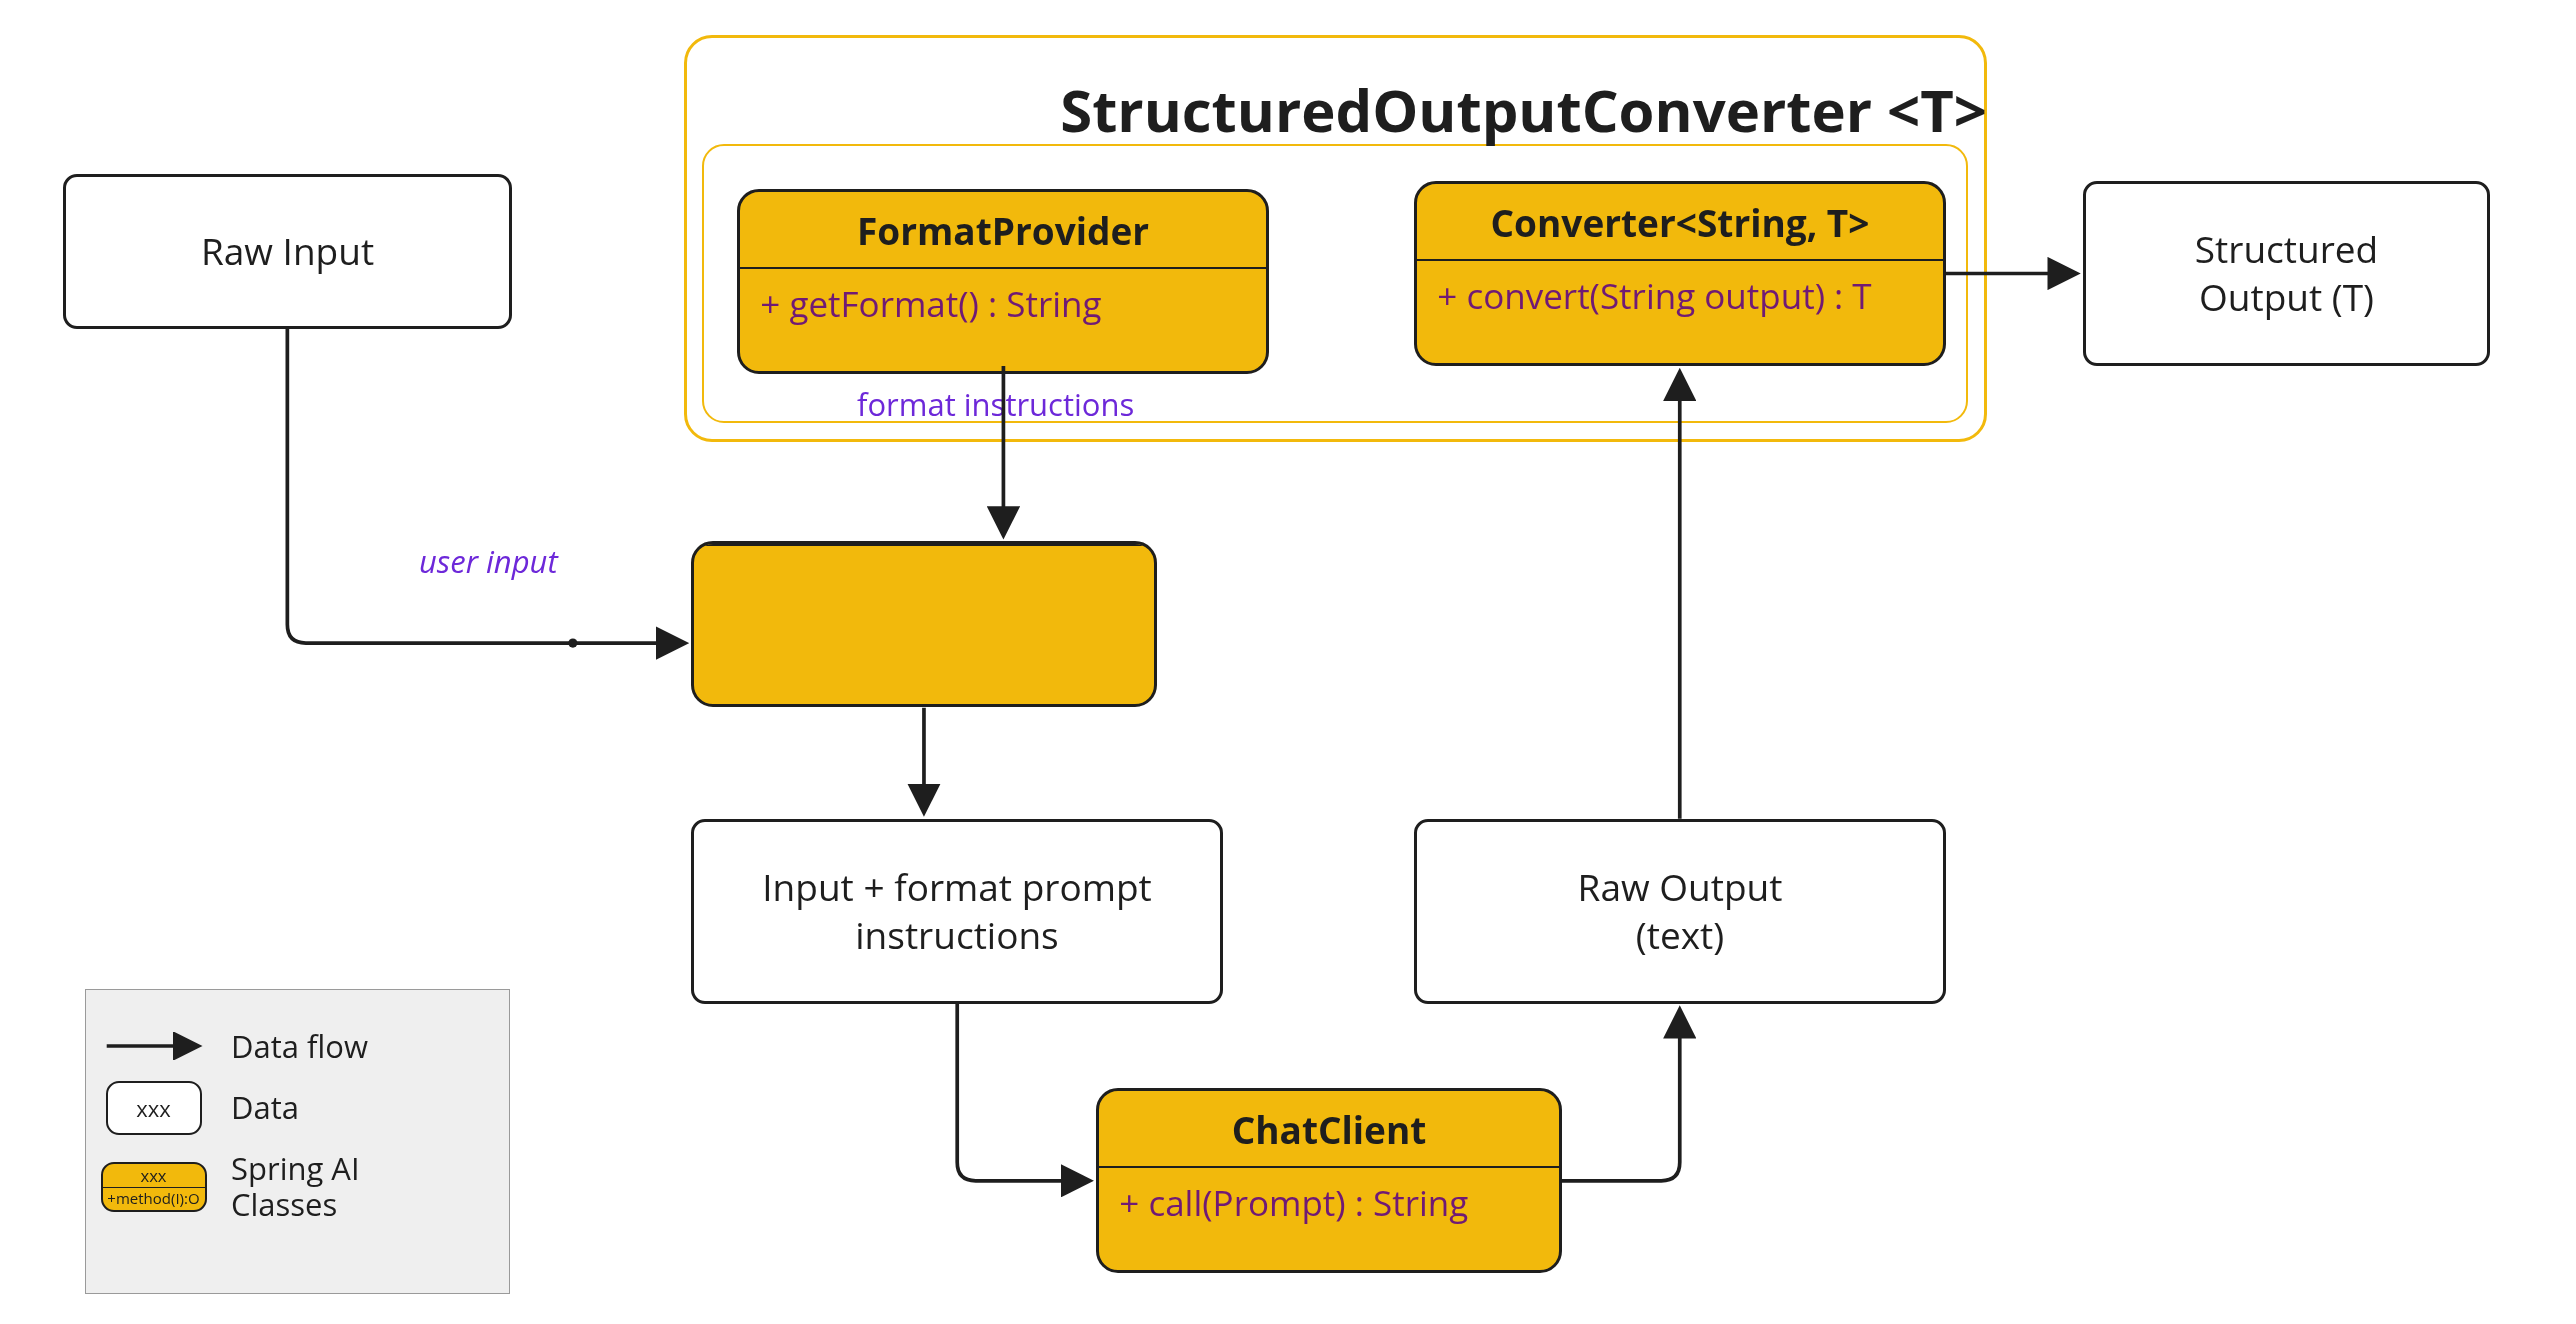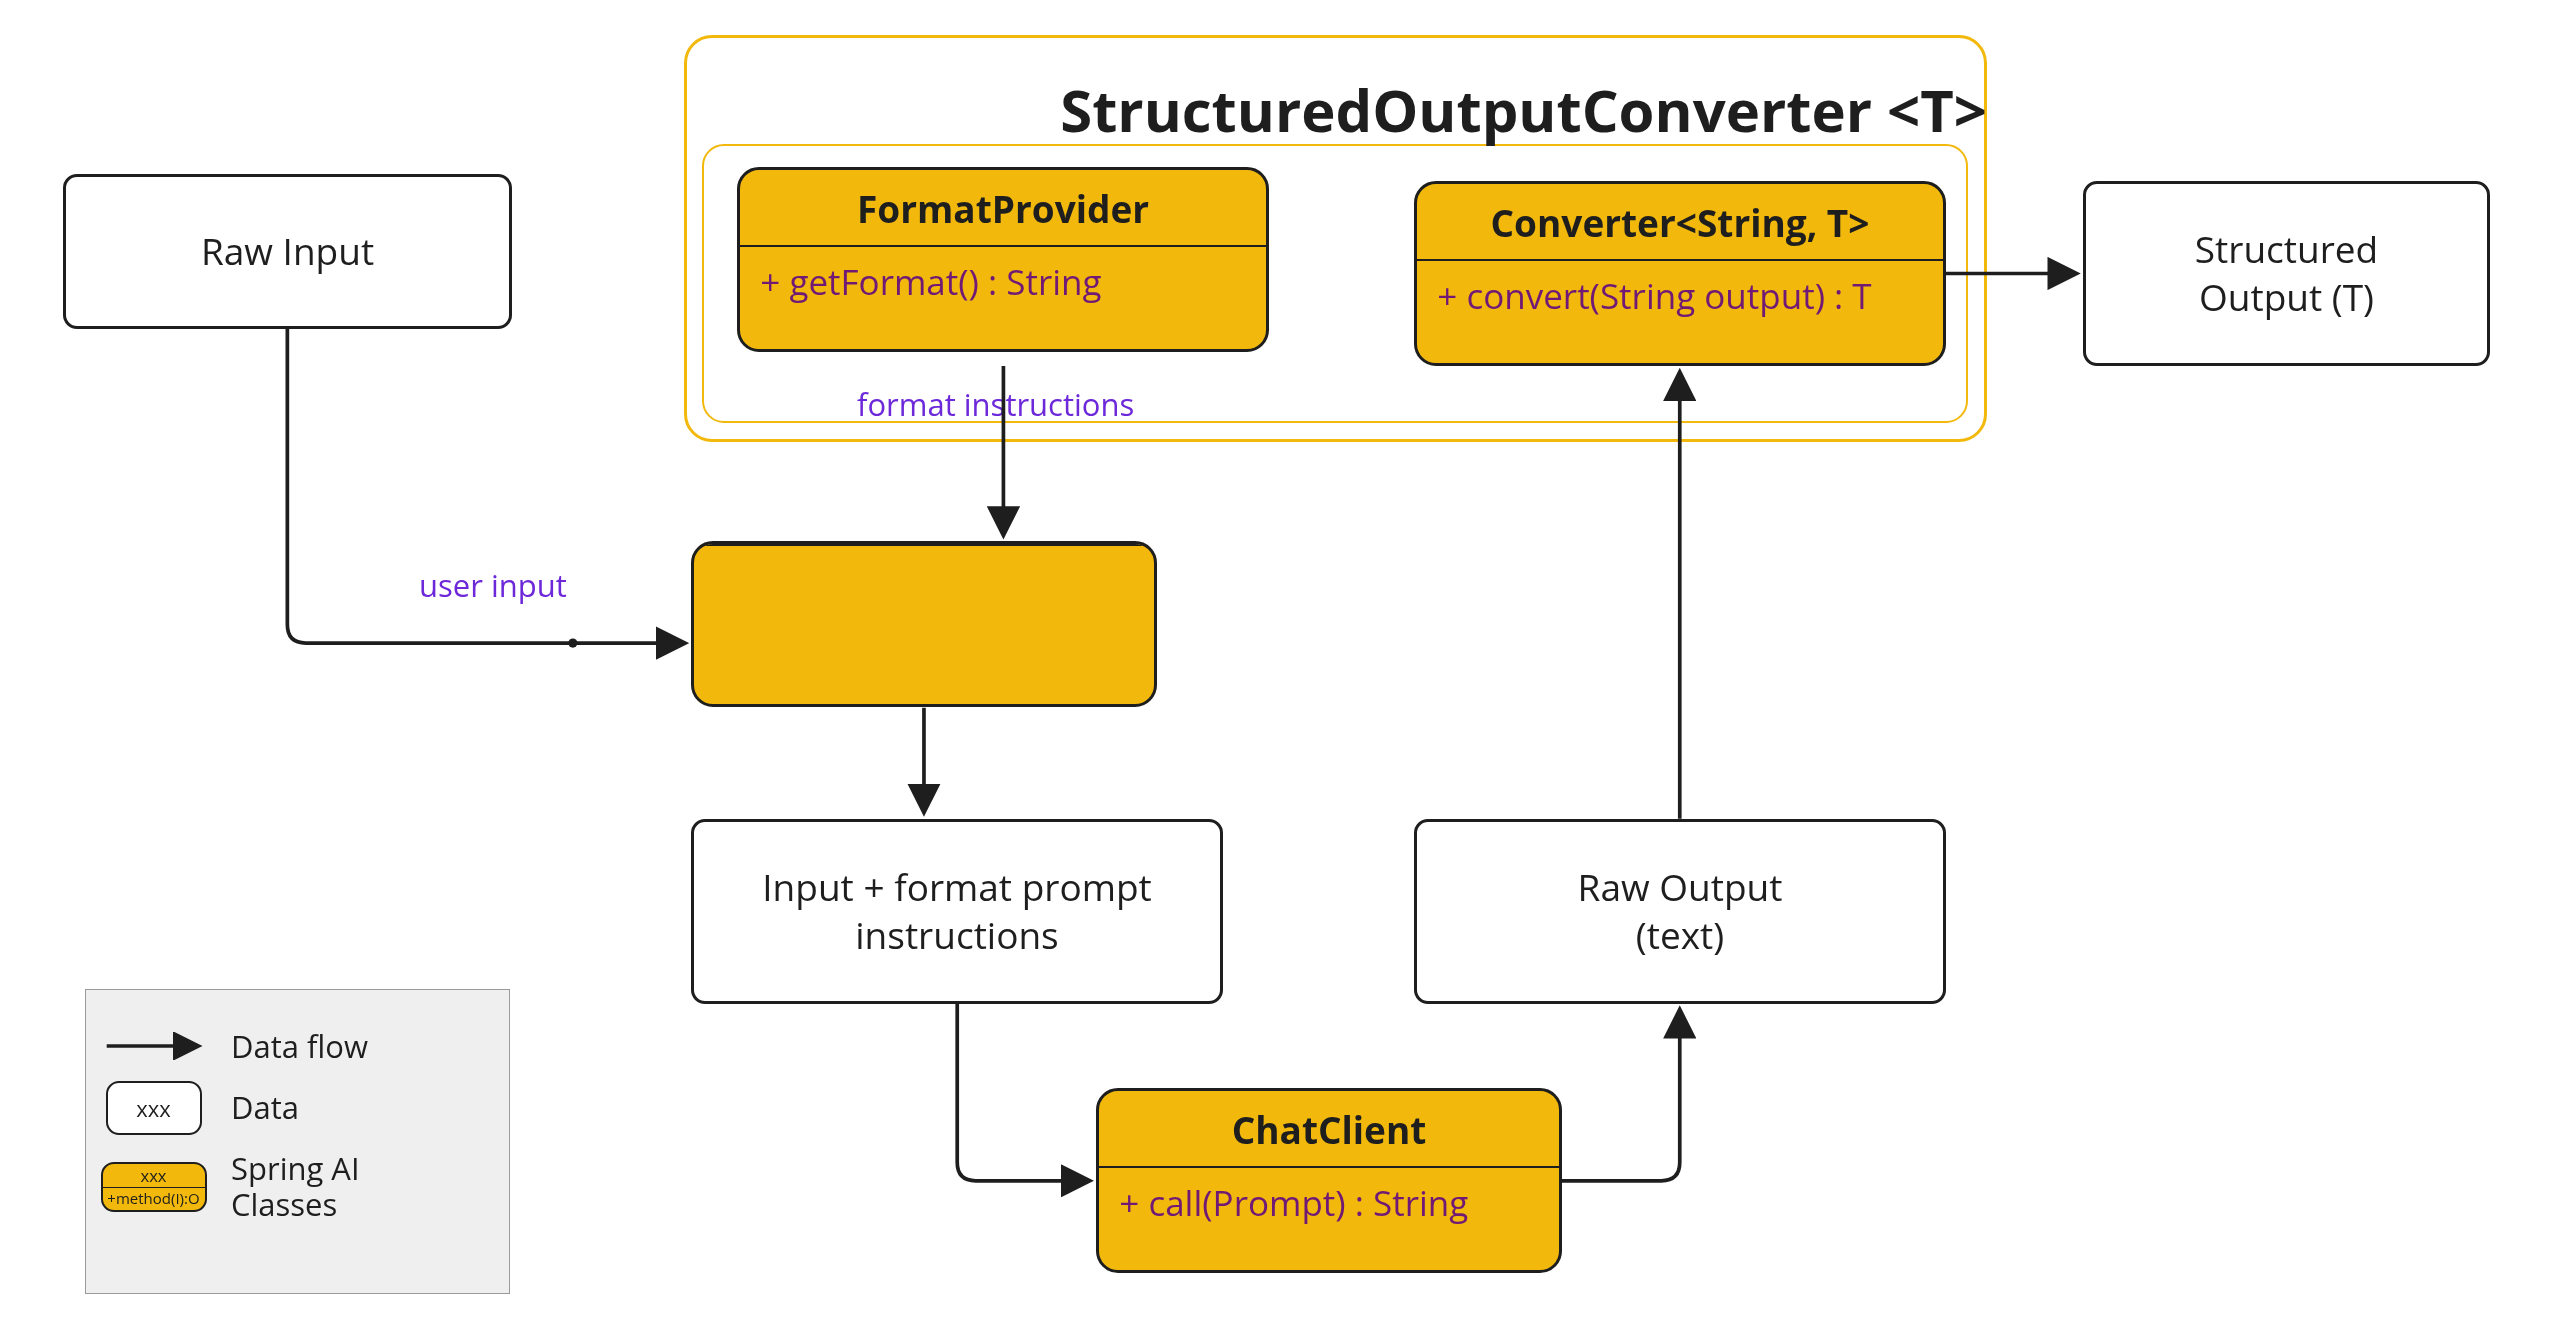--- a/index.html
+++ b/index.html
@@ -143,21 +143,21 @@
 <div class="canvas">
 
   <div class="container-box" style="left:684px; top:35px; width:1303px; height:407px;"></div>
   <div class="container-box" style="left:702px; top:144px; width:1266px; height:279px; border-width:2.8px; border-radius:22px; background:transparent;"></div>
   <div class="container-title" style="left:684px; top:70px; width:1303px;">StructuredOutputConverter &lt;T&gt;</div>
 
   <div class="box" style="left:63px; top:174px; width:449px; height:155px;">
     <div>Raw Input</div>
   </div>
 
-  <div class="class-box" style="left:737px; top:167px; width:532px; height:185px;">
+  <div class="class-box" style="left:737px; top:189px; width:532px; height:185px;">
     <div class="class-header">FormatProvider</div>
     <div class="class-sep"></div>
     <div class="class-body">+ getFormat() : String</div>
   </div>
 
   <div class="class-box" style="left:1414px; top:181px; width:532px; height:185px;">
     <div class="class-header">Converter&lt;String, T&gt;</div>
     <div class="class-sep"></div>
     <div class="class-body">+ convert(String output) : T</div>
   </div>
@@ -181,21 +181,21 @@
     <div class="class-header">ChatClient</div>
     <div class="class-sep"></div>
     <div class="class-body">+ call(Prompt) : String</div>
   </div>
 
   <div class="box" style="left:1414px; top:819px; width:532px; height:185px;">
     <div>Raw Output</div>
     <div class="line2">(text)</div>
   </div>
 
-  <div class="edge-label" style="left:419px; top:564px;">user input</div>
+  <div class="edge-label" style="left:419px; top:540px;font-style:italic;">user input</div>
   <div class="edge-label" style="left:857px; top:383px;">format instructions</div>
 
   <svg class="edges" viewBox="0 0 2788 1434">
     <defs>
       <marker id="arrow" viewBox="0 0 12 12" refX="10" refY="6" markerWidth="9" markerHeight="9" orient="auto-start-reverse">
         <path d="M 0 0 L 12 6 L 0 12 z" fill="#1e1e1e"></path>
       </marker>
     </defs>
     <g stroke="#1e1e1e" stroke-width="4" fill="none">
 

